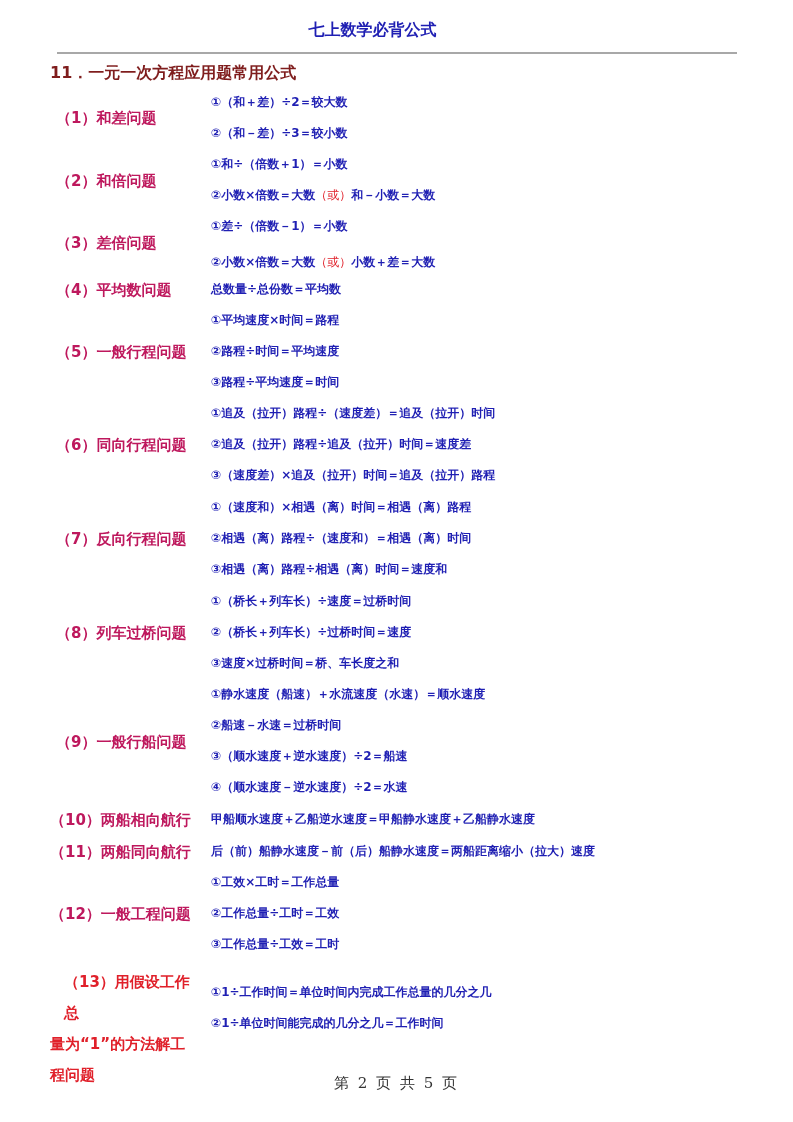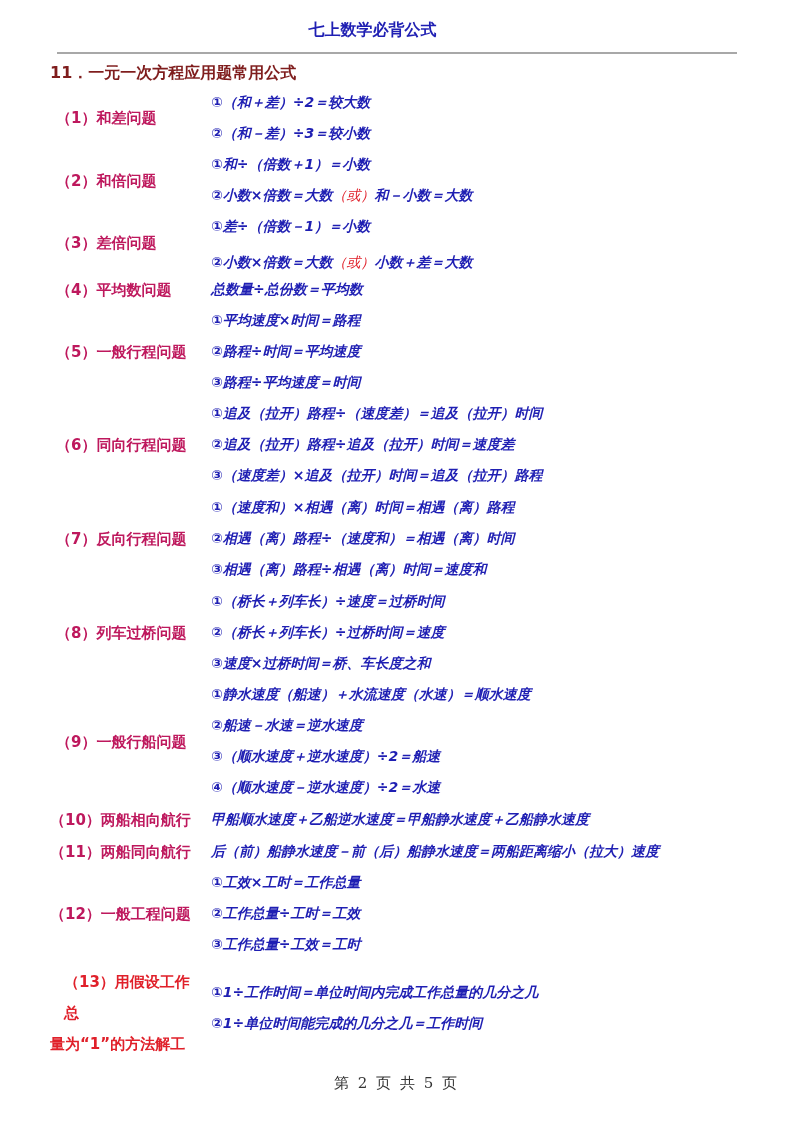--- a/index.html
+++ b/index.html
@@ -3,21 +3,21 @@
 <meta charset="utf-8">
 <style>
   html, body { margin:0; padding:0; background:#ffffff; }
   body { width:793px; height:1122px; position:relative; overflow:hidden;
          font-family:"DejaVu Sans", "Liberation Sans", sans-serif; }
   .header-title { position:absolute; top:20px; left:0; width:745px; text-align:center;
                   font-size:16px; font-weight:bold; color:#1f1fb3; }
   .header-rule { position:absolute; top:52px; left:57px; width:680px; height:2px; background:#a8a8a8; }
   .section-title { position:absolute; top:63px; left:50px; font-size:16px; font-weight:bold; color:#7f1d1d; }
   .cat { position:absolute; font-size:15px; font-weight:bold; color:#be185d; white-space:nowrap; }
-  .f { position:absolute; left:211px; font-size:14px; font-weight:bold; color:#1f1fb3; white-space:nowrap;font-style:italic; }
+  .f { position:absolute; left:211px; font-size:12px; font-weight:bold; color:#1f1fb3; white-space:nowrap; }
   .f .red { color:#e0202a; font-weight:normal; }
   .cat13 { position:absolute; left:50px; top:967px; width:150px; font-size:15px; font-weight:bold;
            color:#e0202a; line-height:31px; }
   .cat13 .l1 { padding-left:6px;margin-left:8px; }
   .footer { position:absolute; top:1074px; left:0; width:793px; text-align:center;
             font-family:"DejaVu Serif", "Liberation Serif", serif; font-size:15px; color:#333; letter-spacing:2px; }
 </style>
 </head>
 <body>
 
@@ -55,35 +55,36 @@
 <div class="f" style="top:530px">②相遇（离）路程÷（速度和）＝相遇（离）时间</div>
 <div class="f" style="top:561px">③相遇（离）路程÷相遇（离）时间＝速度和</div>
 
 <div class="cat" style="left:56px;top:624px">（8）列车过桥问题</div>
 <div class="f" style="top:593px">①（桥长＋列车长）÷速度＝过桥时间</div>
 <div class="f" style="top:624px">②（桥长＋列车长）÷过桥时间＝速度</div>
 <div class="f" style="top:655px">③速度×过桥时间＝桥、车长度之和</div>
 
 <div class="cat" style="left:56px;top:733px">（9）一般行船问题</div>
 <div class="f" style="top:686px">①静水速度（船速）＋水流速度（水速）＝顺水速度</div>
-<div class="f" style="top:717px">②船速－水速＝逆水速度</div>
+<div class="f" style="top:717px">②船速－水速＝过桥时间</div>
 <div class="f" style="top:748px">③（顺水速度＋逆水速度）÷2＝船速</div>
 <div class="f" style="top:779px">④（顺水速度－逆水速度）÷2＝水速</div>
 
 <div class="cat" style="left:50px;top:811px">（10）两船相向航行</div>
 <div class="f" style="top:811px">甲船顺水速度＋乙船逆水速度＝甲船静水速度＋乙船静水速度</div>
 
 <div class="cat" style="left:50px;top:843px">（11）两船同向航行</div>
 <div class="f" style="top:843px">后（前）船静水速度－前（后）船静水速度＝两船距离缩小（拉大）速度</div>
 
 <div class="cat" style="left:50px;top:905px">（12）一般工程问题</div>
 <div class="f" style="top:874px">①工效×工时＝工作总量</div>
 <div class="f" style="top:905px">②工作总量÷工时＝工效</div>
 <div class="f" style="top:936px">③工作总量÷工效＝工时</div>
 
 <div class="cat13">
   <div class="l1">（13）用假设工作总</div>
   <div>量为“1”的方法解工</div>
+  <div>程问题</div>
 </div>
 <div class="f" style="top:984px">①1÷工作时间＝单位时间内完成工作总量的几分之几</div>
 <div class="f" style="top:1015px">②1÷单位时间能完成的几分之几＝工作时间</div>
 
 <div class="footer">第 2 页 共 5 页</div>
 
 </body></html>

